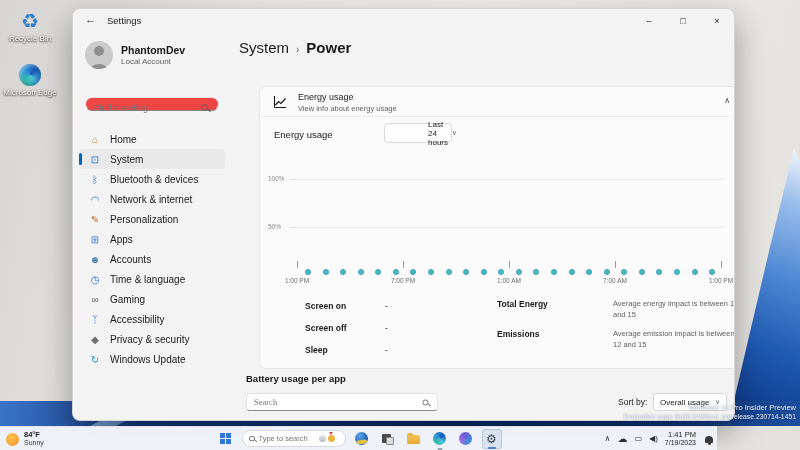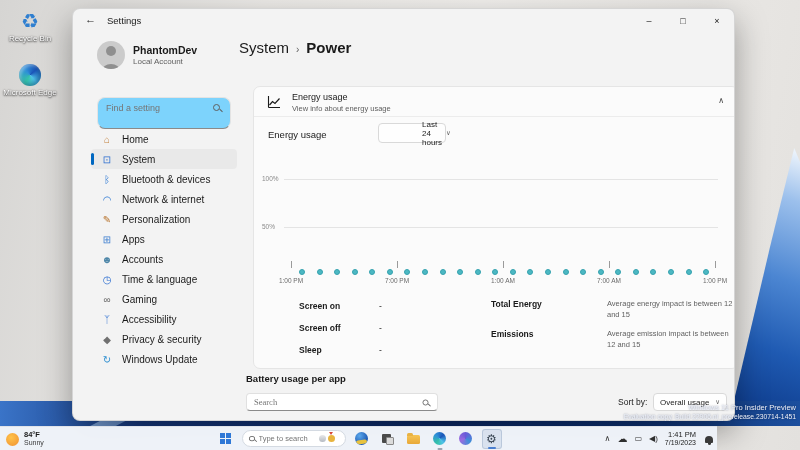--- a/index.html
+++ b/index.html
@@ -32,49 +32,49 @@
   .win { position:absolute; left:72px; top:8px; width:663px; height:413px; z-index:10;
     background:#f3f3f3; border-radius:8px; box-shadow:0 12px 32px rgba(0,0,0,.35);
     border:1px solid rgba(0,0,0,.12); overflow:hidden; }
   .titlebar { position:absolute; left:0; top:0; right:0; height:24px; }
   .back-btn { position:absolute; left:12px; top:4px; font-size:11px; color:#1b1b1b; cursor:pointer; }
   .win-title { position:absolute; left:34px; top:6px; font-size:9.5px; }
   .win-controls { position:absolute; right:0; top:0; display:flex; }
   .win-ctl { width:34px; height:24px; display:flex; align-items:center; justify-content:center; font-size:9px; color:#1b1b1b; cursor:pointer; }
 
   
-  .sidebar { position:absolute; left:12px; top:24px; width:158px; bottom:0; }
+  .sidebar { position:absolute; left:0; top:24px; width:158px; bottom:0; }
   .account { position:absolute; left:12px; top:8px; display:flex; align-items:center; }
   .avatar { width:28px; height:28px; border-radius:50%; background:#cbcbcb; position:relative; overflow:hidden; }
   .avatar::before { content:''; position:absolute; left:9px; top:5px; width:10px; height:10px; border-radius:50%; background:#8f8f8f; }
   .avatar::after { content:''; position:absolute; left:5px; bottom:-9px; width:18px; height:14px; border-radius:50%; background:#8f8f8f; }
   .acct-text { margin-left:8px; }
   .acct-name { font-size:10.5px; font-weight:700; }
   .acct-type { font-size:8px; color:#5f5f5f; margin-top:1px; }
-  .find-box { position:absolute; left:12px; top:64px; width:134px; height:32px; background:#7dd3fc;
+  .find-box { position:absolute; left:12px; top:64px; width:134px; height:14px; background:#ef4444;
     border:1px solid #e3e3e3; border-bottom-color:#8a8a8a; border-radius:8px; }
   .find-box input { position:absolute; left:8px; top:0; width:108px; height:20px; border:none; outline:none; font-size:9px; background:transparent; font-family:"Liberation Sans",sans-serif; color:#1b1b1b; }
   .mag { position:absolute; width:7px; height:7px; border:1.2px solid #5f5f5f; border-radius:50%; }
   .mag::after { content:''; position:absolute; width:4px; height:1.2px; background:#5f5f5f; transform:rotate(45deg); right:-3.5px; bottom:-1.5px; }
   .find-box .mag { right:10px; top:6px; }
   .nav { position:absolute; left:0; top:96px; right:0; }
   .nav-item { position:relative; height:20px; margin:0 6px; display:flex; align-items:center; padding-left:8px; border-radius:4px; cursor:pointer; }
   .nav-item.selected { background:#e9e9e9; }
   .accent-bar { position:absolute; left:0; top:4px; width:3px; height:12px; border-radius:2px; background:#0067c0; }
   .nav-icon { width:16px; font-size:10px; text-align:center; flex:0 0 16px; }
   .nav-label { font-size:10px; margin-left:7px; white-space:nowrap; }
 
   
   .content { position:absolute; left:158px; top:24px; right:0; bottom:0; }
   .breadcrumb { position:absolute; left:8px; top:6px; display:flex; align-items:baseline; }
   .bc-parent { font-size:15px; color:#1b1b1b; cursor:pointer; }
   .bc-sep { font-size:10px; color:#5f5f5f; margin:0 7px; }
   .bc-current { font-size:15px; font-weight:700; }
 
-  .card { position:absolute; left:22px; top:53px; width:486px; height:283px;
+  .card { position:absolute; left:28px; top:53px; width:486px; height:283px;
     background:#fbfbfb; border:1px solid #e5e5e5; border-radius:7px; }
   .card-header { position:absolute; left:0; top:0; right:0; height:30px; border-bottom:1px solid #ececec; }
   .card-icon { position:absolute; left:12px; top:7px; }
   .card-title { position:absolute; left:38px; top:5px; font-size:9px; }
   .card-sub { position:absolute; left:38px; top:17px; font-size:7.5px; color:#5f5f5f; }
   .card-chevron { position:absolute; right:14px; top:9px; font-size:8px; color:#444; cursor:pointer; }
   .row-label { position:absolute; left:14px; top:42px; font-size:9.5px; }
   .dropdown { position:absolute; display:flex; align-items:center; justify-content:space-between;
     background:#fefefe; border:1px solid #d9d9d9; border-radius:4px; padding:0 6px; cursor:pointer; }
   .dd-range { left:124px; top:36px; width:68px; height:20px; font-size:8px;padding-left:43px; }

